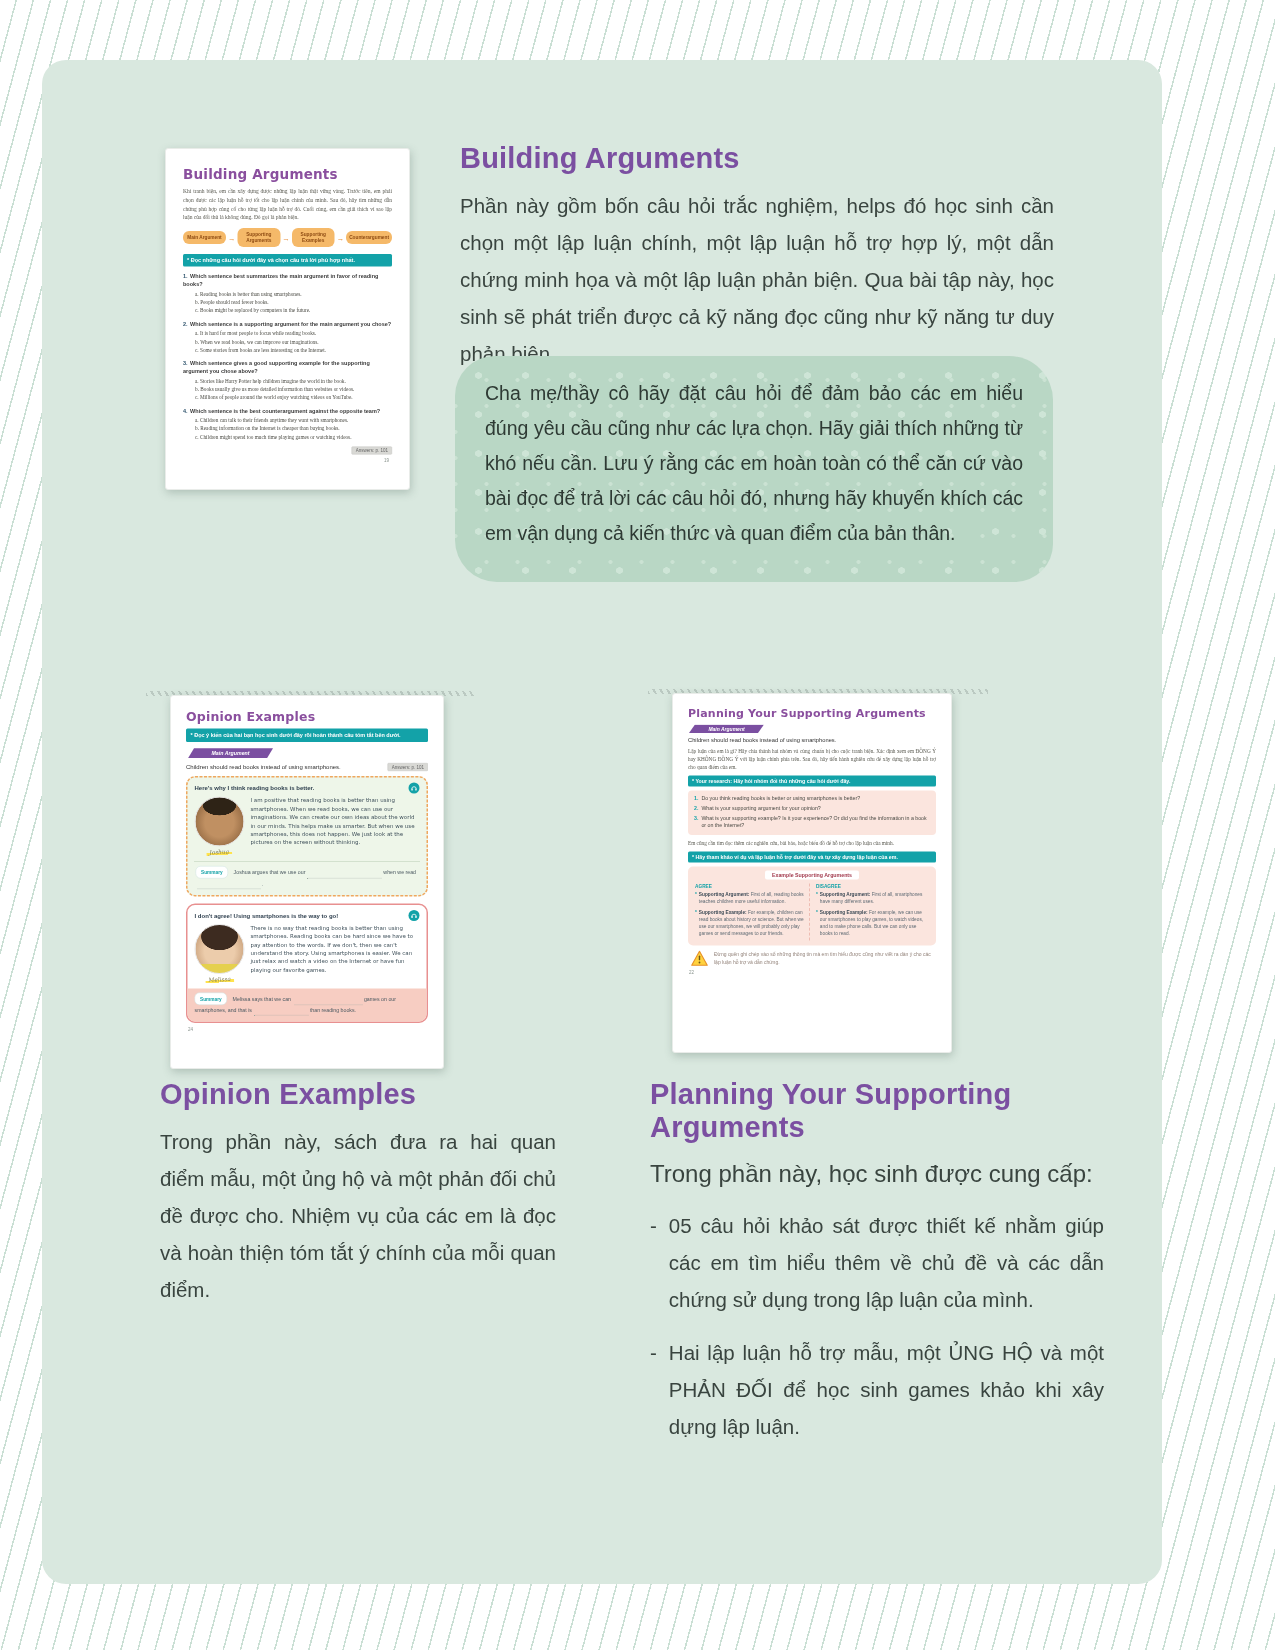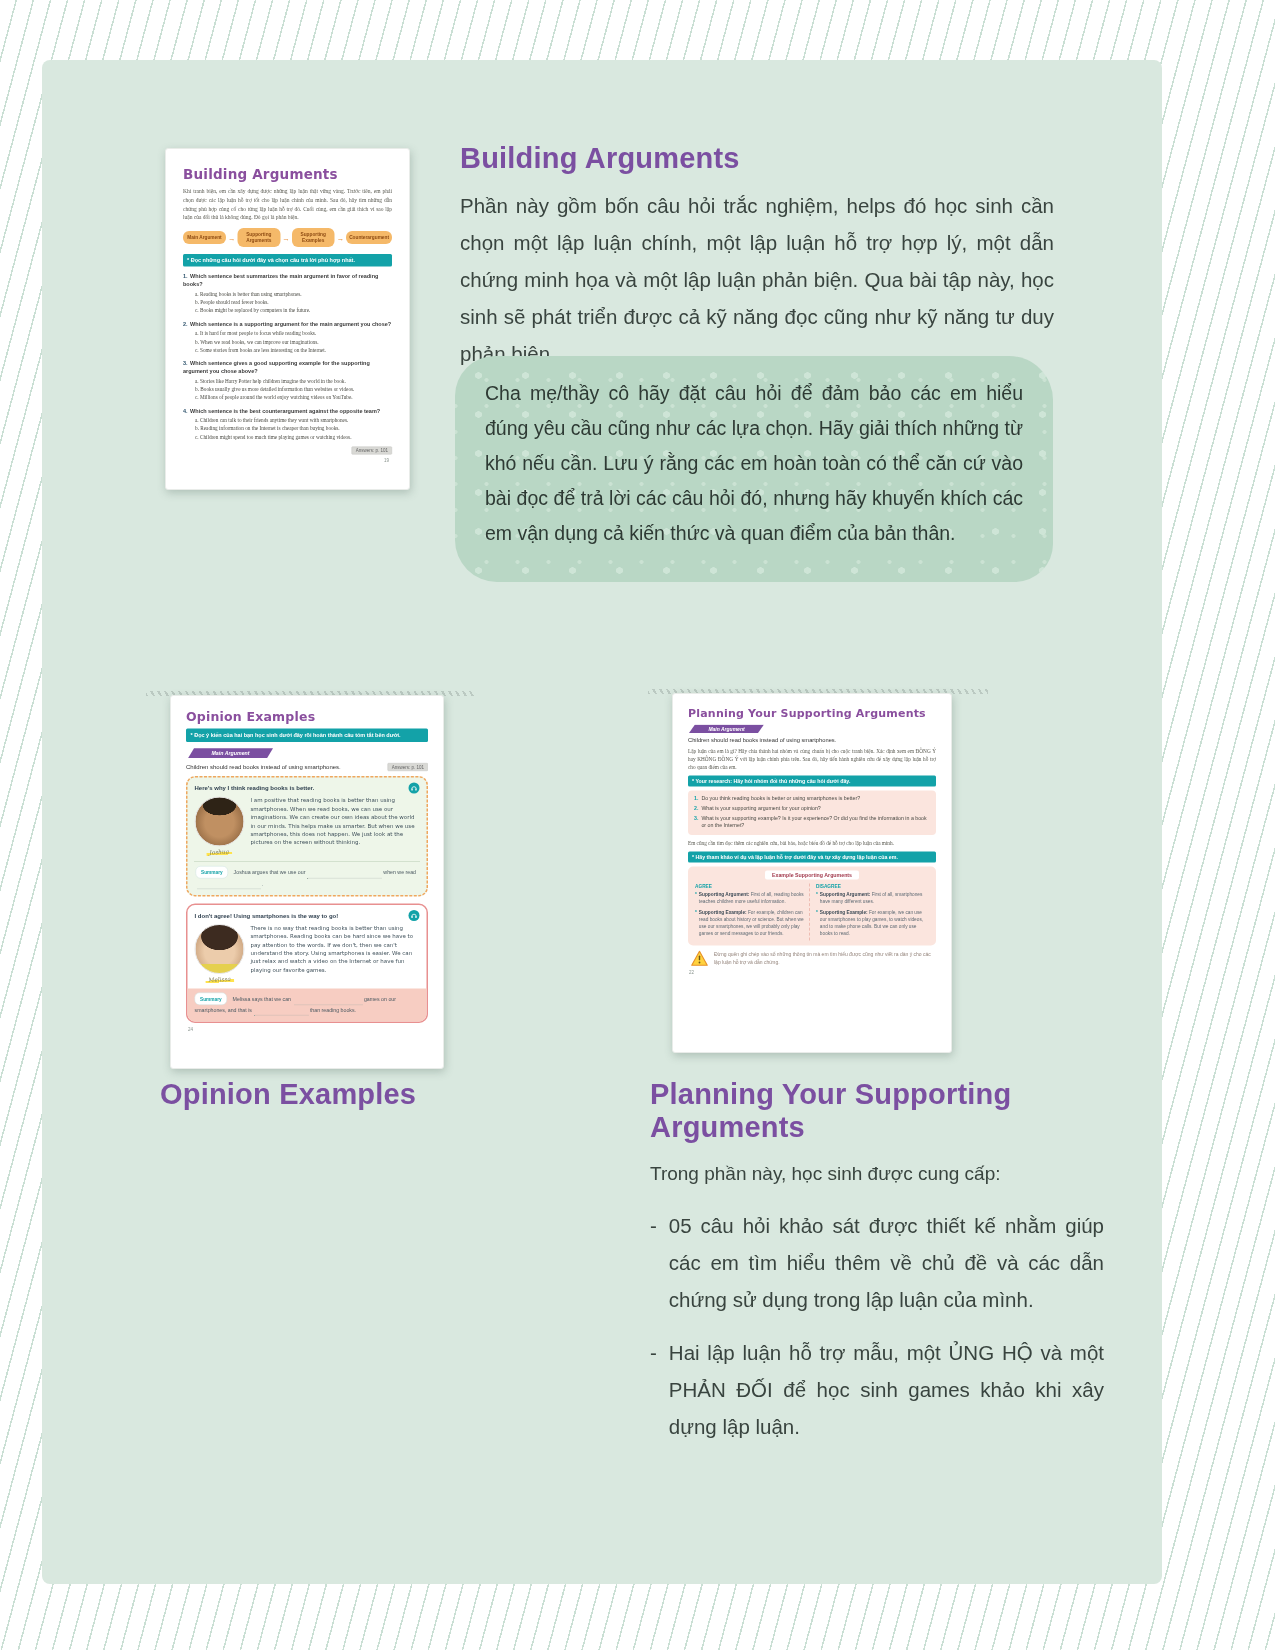--- a/index.html
+++ b/index.html
@@ -6,21 +6,21 @@
   body{
     width:1275px;height:1650px;position:relative;overflow:hidden;
     font-family:"Liberation Sans","DejaVu Sans",sans-serif;
     background-color:#ffffff;
     background-image:repeating-linear-gradient(105deg,
       rgba(255,255,255,0) 0px, rgba(255,255,255,0) 15px,
       #cadfd4 15px, #cadfd4 16.5px);
   }
   .green-panel{
     position:absolute;left:42px;top:60px;width:1120px;height:1524px;
-    background:#d9e8df;border-radius:8px;
+    background:#d9e8df;border-radius:24px;
   }
   
   .sec-title{
     font-size:29px;font-weight:bold;color:#7b4fa1;line-height:1.15;
     margin:0 0 12px 0;letter-spacing:.2px;
   }
   .sec-body{
     font-size:20.5px;color:#39443f;line-height:37px;text-align:justify;margin:0;
   }
   .hero-block{position:absolute;left:418px;top:82px;width:594px;}
@@ -31,21 +31,21 @@
       radial-gradient(rgba(224,240,229,.55) 11%,transparent 12%),
       radial-gradient(rgba(224,240,229,.45) 9%,transparent 10%);
     background-size:47px 39px,31px 26px;background-position:0 0,16px 11px;
     border-radius:40px 44px 38px 42px;box-sizing:border-box;padding:20px 30px 0 30px;
   }
   .notes-title{font-size:22px;font-weight:bold;color:#24352c;margin:0 0 10px 0;}
   .notes-body{font-size:19.5px;color:#2e3a34;line-height:35px;text-align:justify;margin:0;}
   .bl-block{position:absolute;left:118px;top:1018px;width:396px;}
   .br-block{position:absolute;left:608px;top:1018px;width:454px;}
   .br-block .sec-title{width:432px;}
-  .br-intro{font-size:19px;color:#39443f;line-height:34px;margin:0 0 16px 0;}
+  .br-intro{font-size:24px;color:#39443f;line-height:34px;margin:0 0 16px 0;}
   .dash-item{display:flex;gap:12px;margin-bottom:16px;}
   .dash{font-size:20.5px;color:#39443f;line-height:37px;}
   .dash-text{font-size:20.5px;color:#39443f;line-height:37px;text-align:justify;flex:1;}
   
   .thumb{position:absolute;background:#fff;border:1px solid #e9ece9;
     box-shadow:1px 3px 9px rgba(70,95,84,.28);border-radius:3px;overflow:hidden;}
   .thumb-inner{transform:scale(.5);transform-origin:0 0;box-sizing:border-box;}
   .hatch{position:absolute;height:5px;opacity:.7;
     background:repeating-linear-gradient(60deg,#aebcb5 0 2px,transparent 2px 6px);}
   .bk-title{font-weight:bold;color:#8a4f9e;letter-spacing:.4px;
@@ -349,20 +349,21 @@
           <circle cx="12" cy="17" r="1.3" fill="#6b5418"></circle>
         </svg>
         <div class="warn-txt">Đừng quên ghi chép vào sổ những thông tin mà em tìm hiểu được cũng như viết ra dàn ý cho các lập luận hỗ trợ và dẫn chứng.</div>
       </div>
       <div class="pageno t3-pageno">22</div>
     </div>
   </div>
 
   <div class="bl-block">
     <h1 class="sec-title">Opinion Examples</h1>
+    <p class="sec-body">Trong phần này, sách đưa ra hai quan điểm mẫu, một ủng hộ và một phản đối chủ đề được cho. Nhiệm vụ của các em là đọc và hoàn thiện tóm tắt ý chính của mỗi quan điểm.</p>
   </div>
 
   <div class="br-block">
     <h1 class="sec-title">Planning Your Supporting Arguments</h1>
     <p class="br-intro">Trong phần này, học sinh được cung cấp:</p>
     <div class="dash-item">
       <span class="dash">-</span>
       <span class="dash-text">05 câu hỏi khảo sát được thiết kế nhằm giúp các em tìm hiểu thêm về chủ đề và các dẫn chứng sử dụng trong lập luận của mình.</span>
     </div>
     <div class="dash-item">

